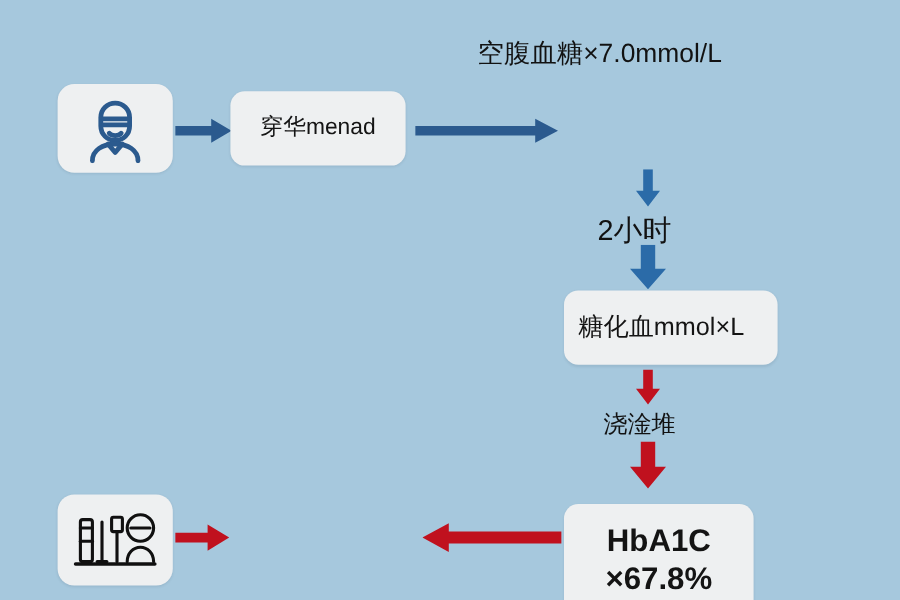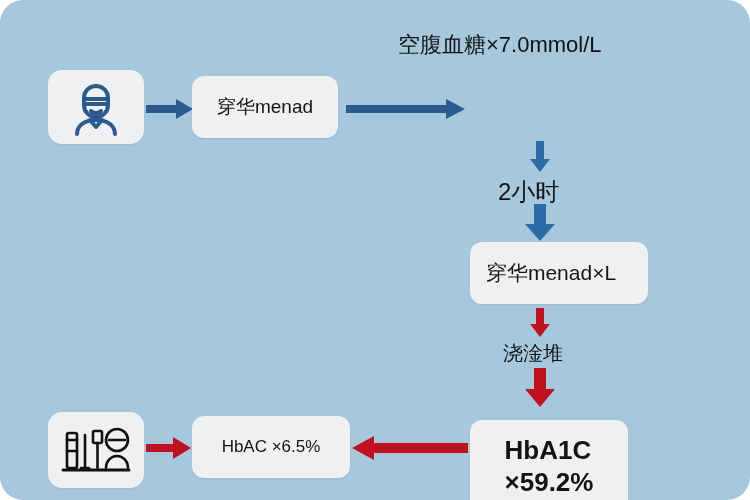--- a/index.html
+++ b/index.html
@@ -10,36 +10,36 @@
     width: 750px;
     height: 500px;
     overflow: hidden;
     font-family: "Liberation Sans", "DejaVu Sans", sans-serif;
   }
   #canvas {
     position: relative;
     width: 750px;
     height: 500px;
     background: #a6c8dd;
-    border-radius: 23px;
   }
 
   
   .node {
     position: absolute;
     background: #eef0f1;
     border-radius: 12px;
     box-sizing: border-box;
     display: flex;
     align-items: center;
     justify-content: center;
     color: #141414;
     box-shadow: 0 1px 2px rgba(40,60,80,0.10);
   }
   .node-text {
+    text-align: center;
     white-space: nowrap;
     line-height: 1.25;
   }
 
   
   .icon-tile {
     position: absolute;
     background: #eef0f1;
     border-radius: 14px;
     display: flex;
@@ -138,53 +138,50 @@
 
   <div class="float-label" id="label-2h">2小时</div>
 
   <div class="arrow" id="arrow-2h-hba">
     <svg viewBox="0 0 32 38" class="svg-full" preserveAspectRatio="none">
       <polygon points="10,0 22,0 22,20 31,20 16,37 1,20 10,20" fill="#2b6ba8"></polygon>
     </svg>
   </div>
 
   <div class="node" id="node-hba">
-    <span class="node-text">穿华menad×L</span>
+    <span class="node-text">糖化血mmol×L</span>
   </div>
 
   <div class="arrow" id="arrow-hba-sugar">
     <svg viewBox="0 0 22 30" class="svg-full" preserveAspectRatio="none">
       <polygon points="7,0 15,0 15,16 21,16 11,29 1,16 7,16" fill="#c0111e"></polygon>
     </svg>
   </div>
 
   <div class="float-label" id="label-sugar">浇淦堆</div>
 
   <div class="arrow" id="arrow-sugar-hba1c">
     <svg viewBox="0 0 32 40" class="svg-full" preserveAspectRatio="none">
       <polygon points="10,0 22,0 22,21 31,21 16,39 1,21 10,21" fill="#c0111e"></polygon>
     </svg>
   </div>
 
   <div class="node" id="node-hba1c">
     <div class="node-text">
       <div>HbA1C</div>
-      <div>×59.2%</div>
+      <div>×67.8%</div>
     </div>
   </div>
 
   <div class="arrow" id="arrow-hba1c-result">
     <svg viewBox="0 0 116 28" class="svg-full" preserveAspectRatio="none">
       <polygon points="116,9 22,9 22,2 0,14 22,26 22,19 116,19" fill="#c0111e"></polygon>
     </svg>
   </div>
 
-  <div class="node" id="node-result">
-    <span class="node-text">HbAC ×6.5%</span>
-  </div>
 
   <div class="arrow" id="arrow-lab-result">
     <svg viewBox="0 0 46 24" class="svg-full" preserveAspectRatio="none">
       <polygon points="0,8 27,8 27,1 45,12 27,23 27,16 0,16" fill="#c0111e"></polygon>
     </svg>
   </div>
 
   <div class="icon-tile" id="lab-tile">
     <span>
       <svg width="72" height="58" viewBox="0 0 72 58" class="svg-full" fill="none" stroke="#101010" stroke-width="2.6" stroke-linecap="round" stroke-linejoin="round">

